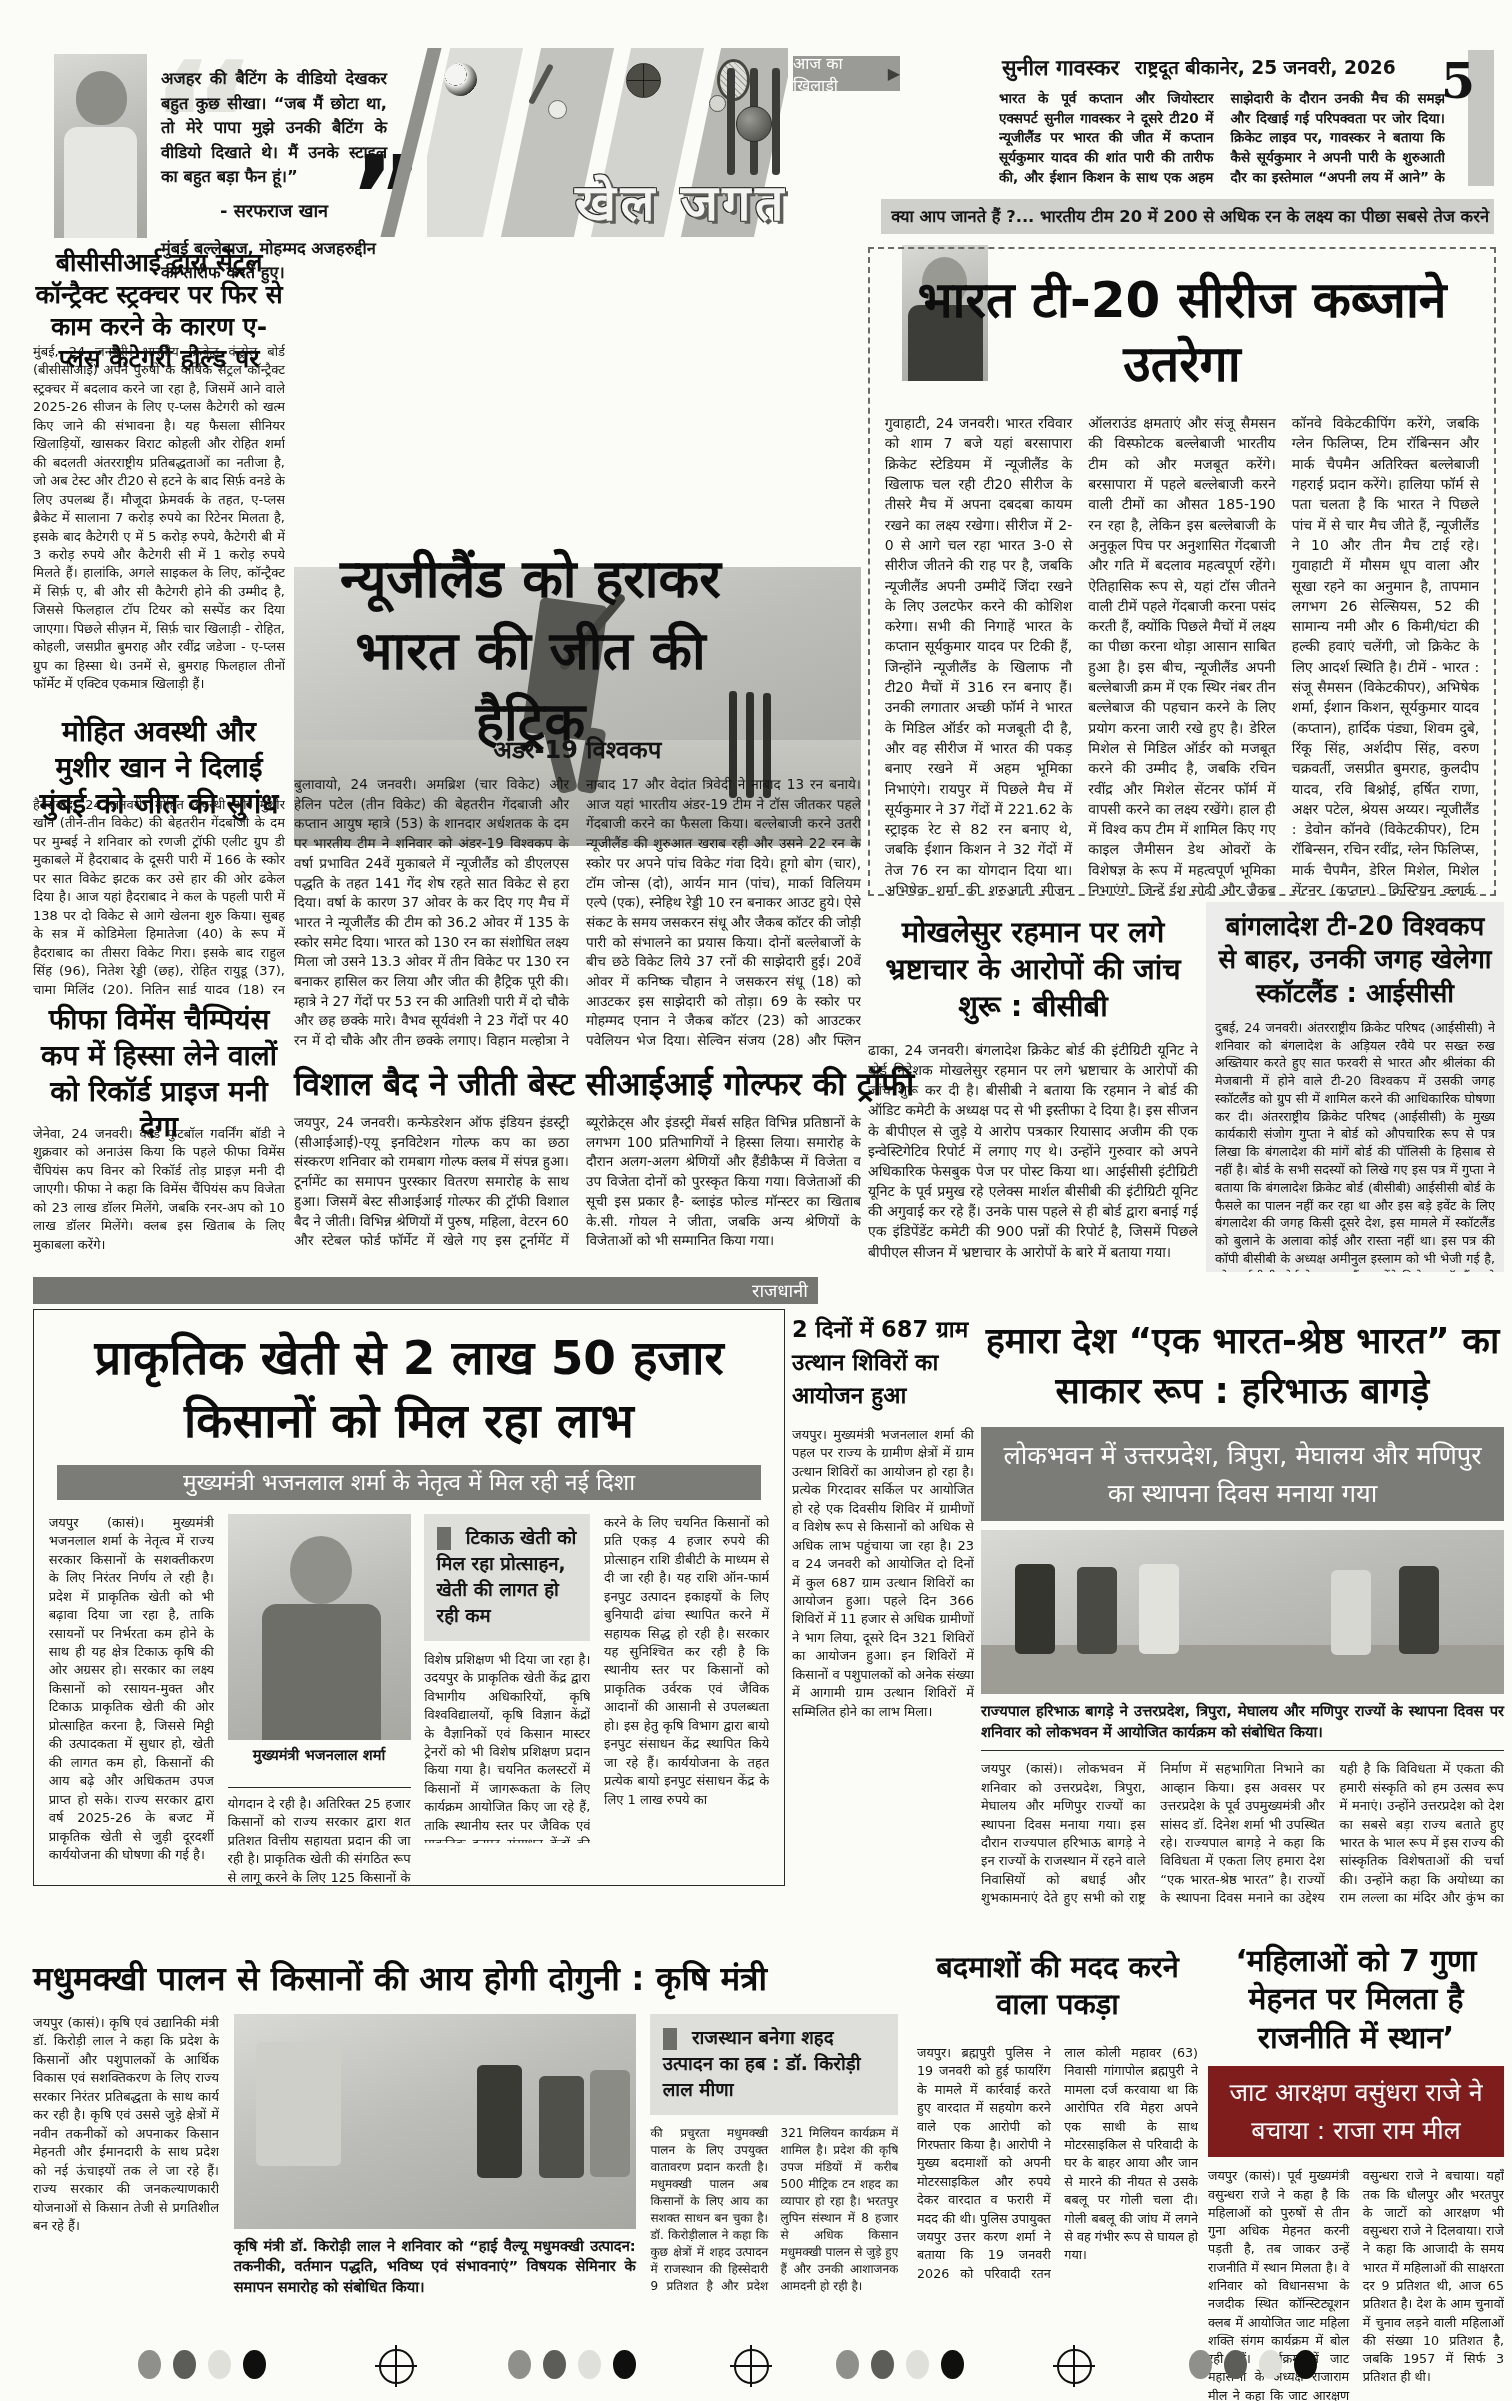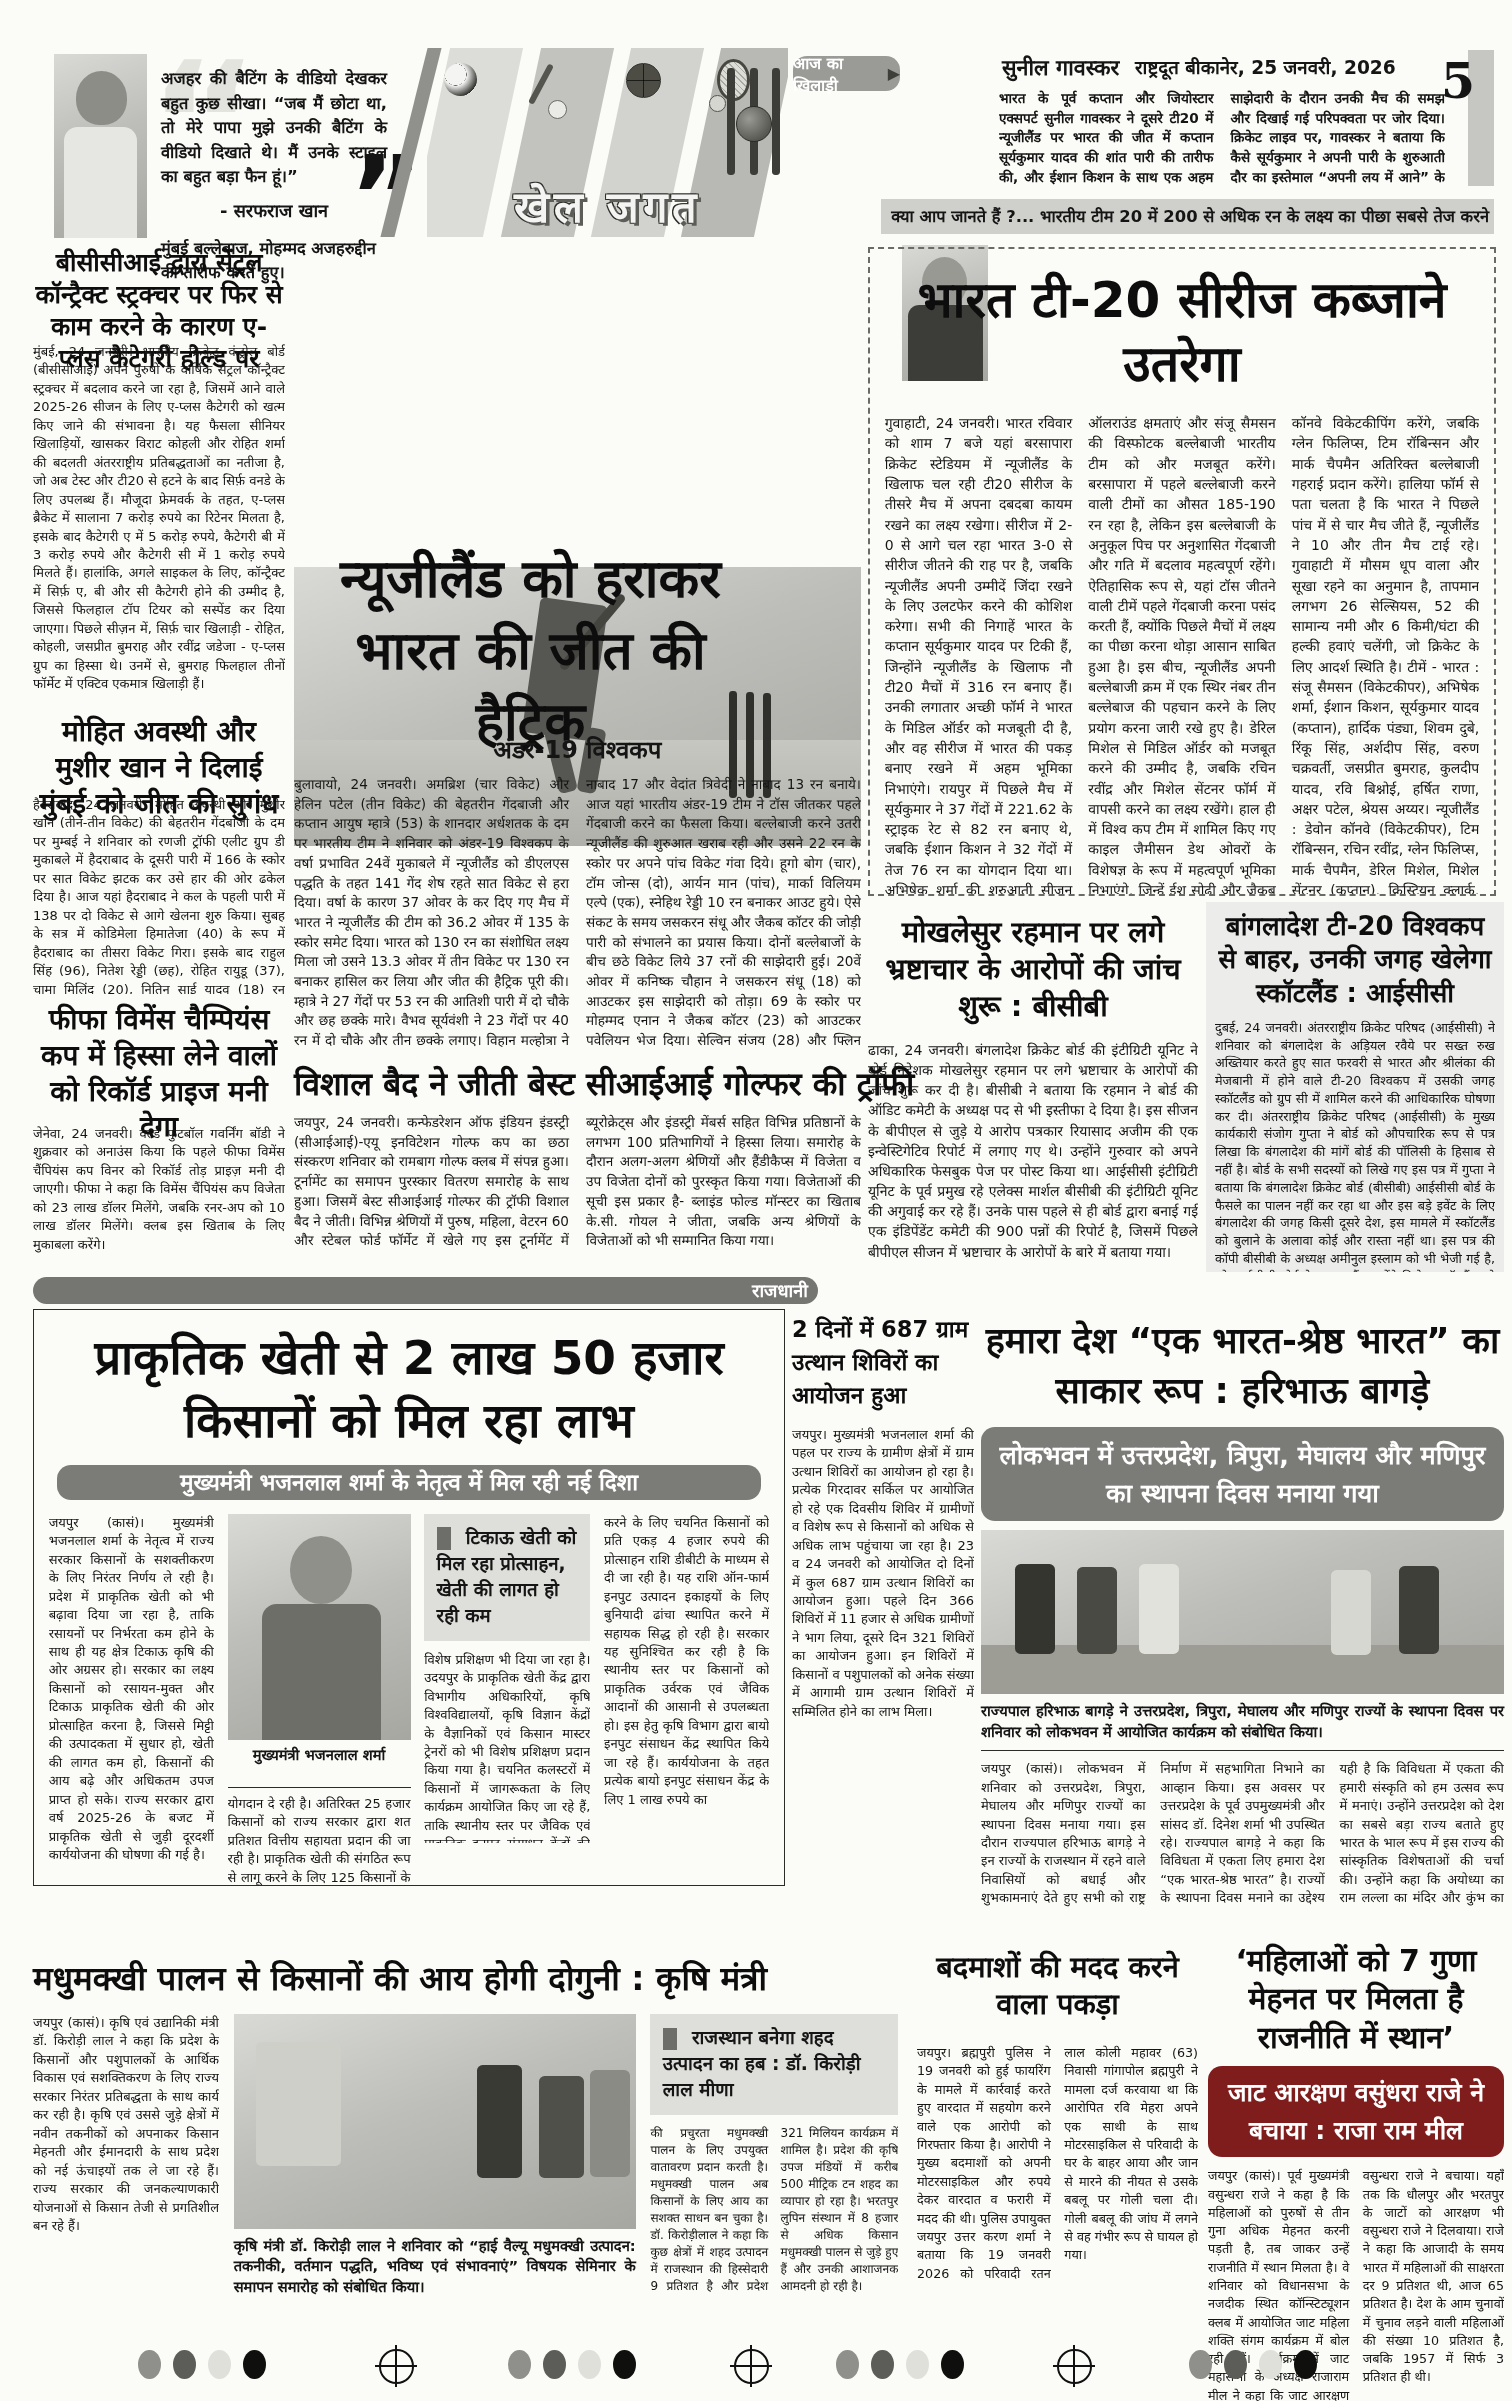--- a/index.html
+++ b/index.html
@@ -9,29 +9,29 @@
   .jt{text-align:justify;}
   .ctr{text-align:center;}
   .bold{font-weight:bold;}
   .clip{overflow:hidden;}
   .body-sm{font-size:13px;line-height:1.42;}
   .body-md{font-size:13.6px;line-height:1.45;}
   .body-lg{font-size:14px;line-height:1.45;}
   .cols2{column-count:2;column-gap:17px;}
   .cols3{column-count:3;column-gap:16px;}
   .headline{font-weight:800;line-height:1.28;color:#0d0d0d;}
-  .gray-band{background:#757572;color:#ffffff;font-weight:700;border-radius:14px;}
+  .gray-band{background:#757572;color:#ffffff;font-weight:400;}
   .photo{background:linear-gradient(160deg,#d9d9d6 0%,#bdbdb9 45%,#a7a7a2 100%);position:relative;overflow:hidden;}
   .photo .ground{position:absolute;left:0;right:0;bottom:0;height:38%;background:linear-gradient(#c7c7c2,#b0b0aa);}
   .stump{position:absolute;width:8px;background:#3c3c38;border-radius:3.4px;}
   .silhouette{position:absolute;background:#565652;border-radius:5.6px;}
   .pull-box{background:#dededa;padding:11.3px 12.4px;font-weight:800;font-size:18.6px;line-height:1.4;position:relative;}
   .pull-box .bullet{display:inline-block;width:14.7px;height:22.6px;background:#6d6d6a;margin-right:8px;vertical-align:middle;}
   .stripe{position:absolute;top:0;height:100%;transform:skewX(-12deg);}
-  .mast-title{position:absolute;left:0;bottom:2.3px;width:100%;text-align:center;font-size:43px;font-weight:800;
+  .mast-title{position:absolute;left:0;bottom:2.3px;width:100%;text-align:right;font-size:50px;font-weight:800;
               color:#f4f4f2;letter-spacing:4.5px;text-shadow:3.4px 3.4px 0 #5c5c58,-1.1px -1.1px 0 #2c2c29,1.1px -1.1px 0 #2c2c29,-1.1px 1.1px 0 #2c2c29;}
   .ball{position:absolute;border-radius:50%;}
   .dot{position:absolute;width:22.6px;height:29px;border-radius:50%;}
   .crosshair{position:absolute;width:30.5px;height:30.5px;border:2.3px solid #111;border-radius:50%;}
   .crosshair:before{content:"";position:absolute;left:50%;top:-5.6px;bottom:-5.6px;width:2.3px;margin-left:-1.1px;background:#111;}
   .crosshair:after{content:"";position:absolute;top:50%;left:-5.6px;right:-5.6px;height:2.3px;margin-top:-1.1px;background:#111;}
   .caption{font-weight:700;font-size:14.7px;line-height:1.4;}
   .dashed-box{border:2.8px dashed #6a6a66;}
 </style>
 </head>

